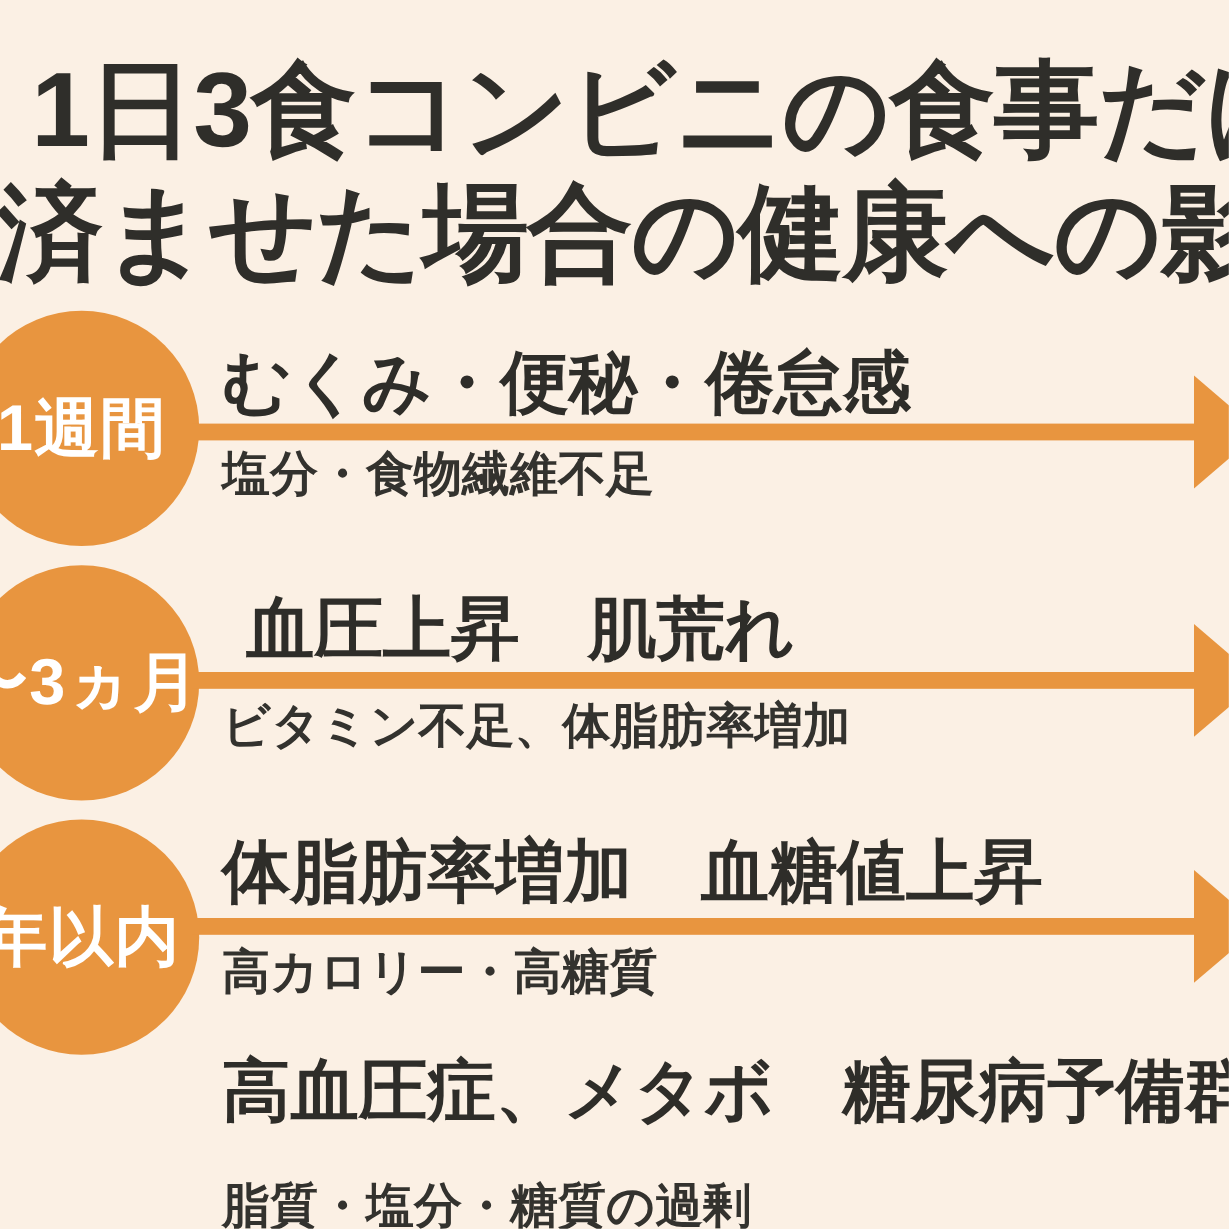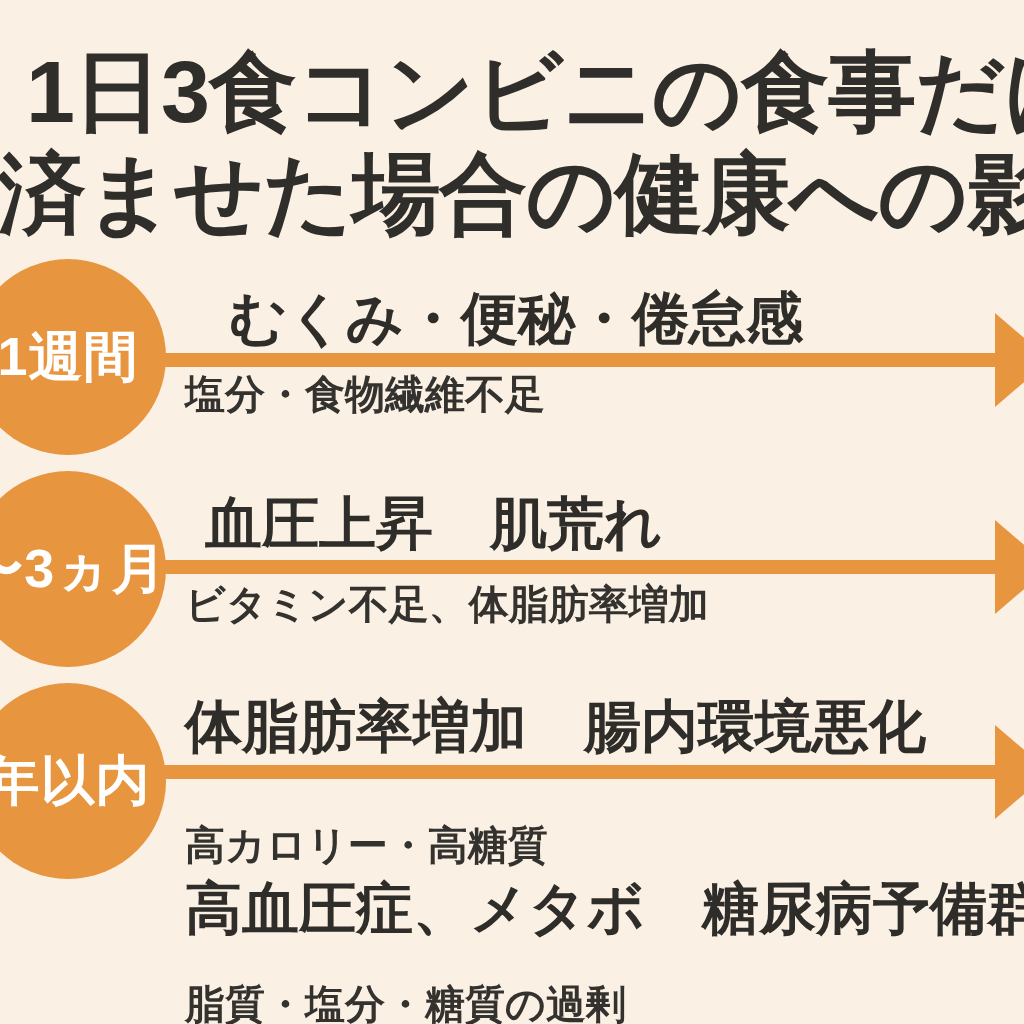--- a/index.html
+++ b/index.html
@@ -44,36 +44,36 @@
 
   .effects-text{
     position:absolute;
     left:185px;
     white-space:nowrap;
     font-weight:800;
     font-size:57px;
     color:#2E2D29;
     letter-spacing:0px;
   }
-  #effects-1{top:281px;margin-left:44px;}
+  #effects-1{top:281px;}
   #effects-2{top:486px;margin-left:20px;}
   #effects-3{top:689px;}
   #effects-4{top:871px;}
 
   .cause-text{
     position:absolute;
     left:185px;
     white-space:nowrap;
     font-weight:600;
     font-size:40px;
     color:#33322E;
   }
   #cause-1{top:367px;}
   #cause-2{top:577px;}
-  #cause-3{top:782px;margin-top:36px;}
+  #cause-3{top:782px;}
   #cause-4{top:941px;margin-top:36px;}
 
   .arrow-shaft{
     position:absolute;
     left:160px;
     width:845px;
     height:14px;
     background:#E8953F;
   }
   #shaft-1{top:353px;}
@@ -112,17 +112,17 @@
 <div id="shaft-2" class="arrow-shaft"></div>
 <div id="head-2" class="arrow-head"></div>
 <div id="effects-2" class="effects-text">血圧上昇　肌荒れ</div>
 <div id="cause-2" class="cause-text">ビタミン不足、体脂肪率増加</div>
 
 <div id="circle-3" class="period-circle">
   <span>年以内</span>
 </div>
 <div id="shaft-3" class="arrow-shaft"></div>
 <div id="head-3" class="arrow-head"></div>
-<div id="effects-3" class="effects-text">体脂肪率増加　腸内環境悪化</div>
+<div id="effects-3" class="effects-text">体脂肪率増加　血糖値上昇</div>
 <div id="cause-3" class="cause-text">高カロリー・高糖質</div>
 
 <div id="effects-4" class="effects-text">高血圧症、メタボ　糖尿病予備群</div>
 <div id="cause-4" class="cause-text">脂質・塩分・糖質の過剰</div>
 
 </body></html>

